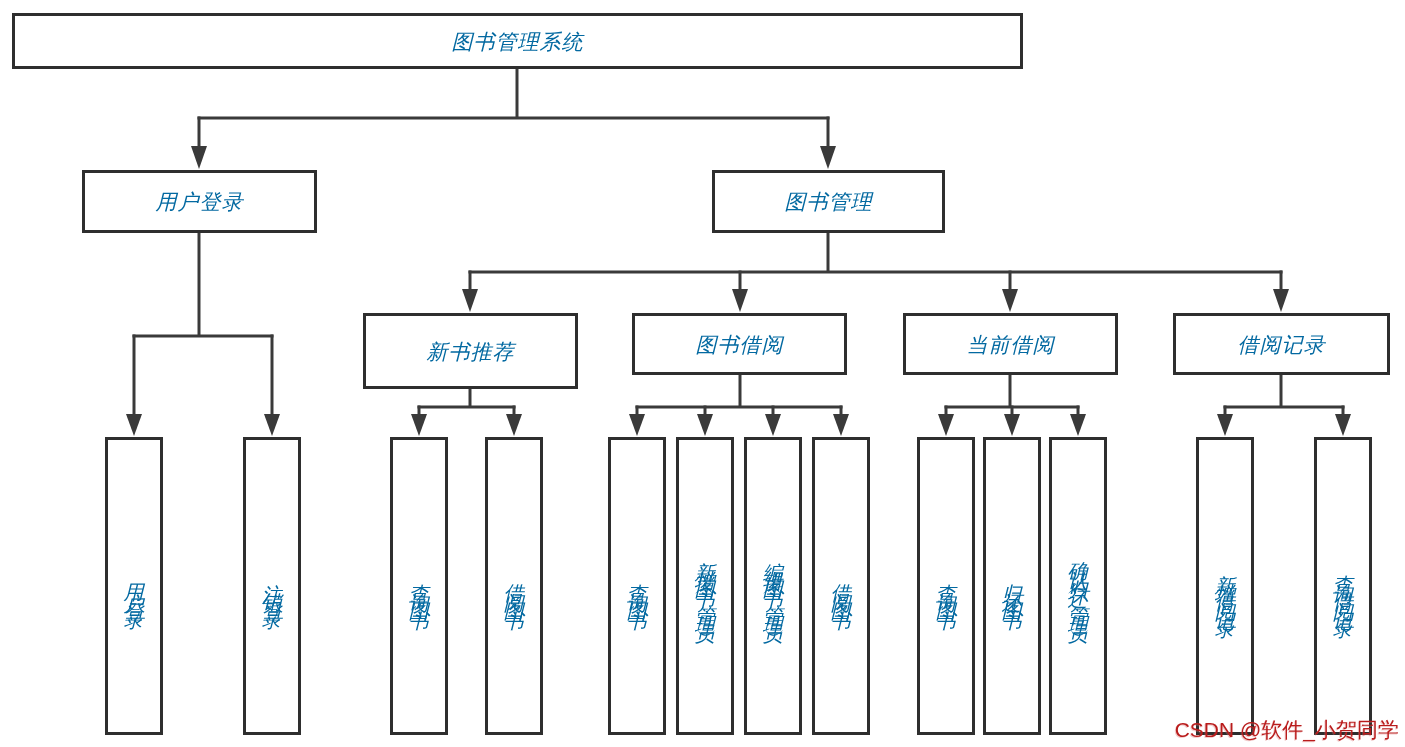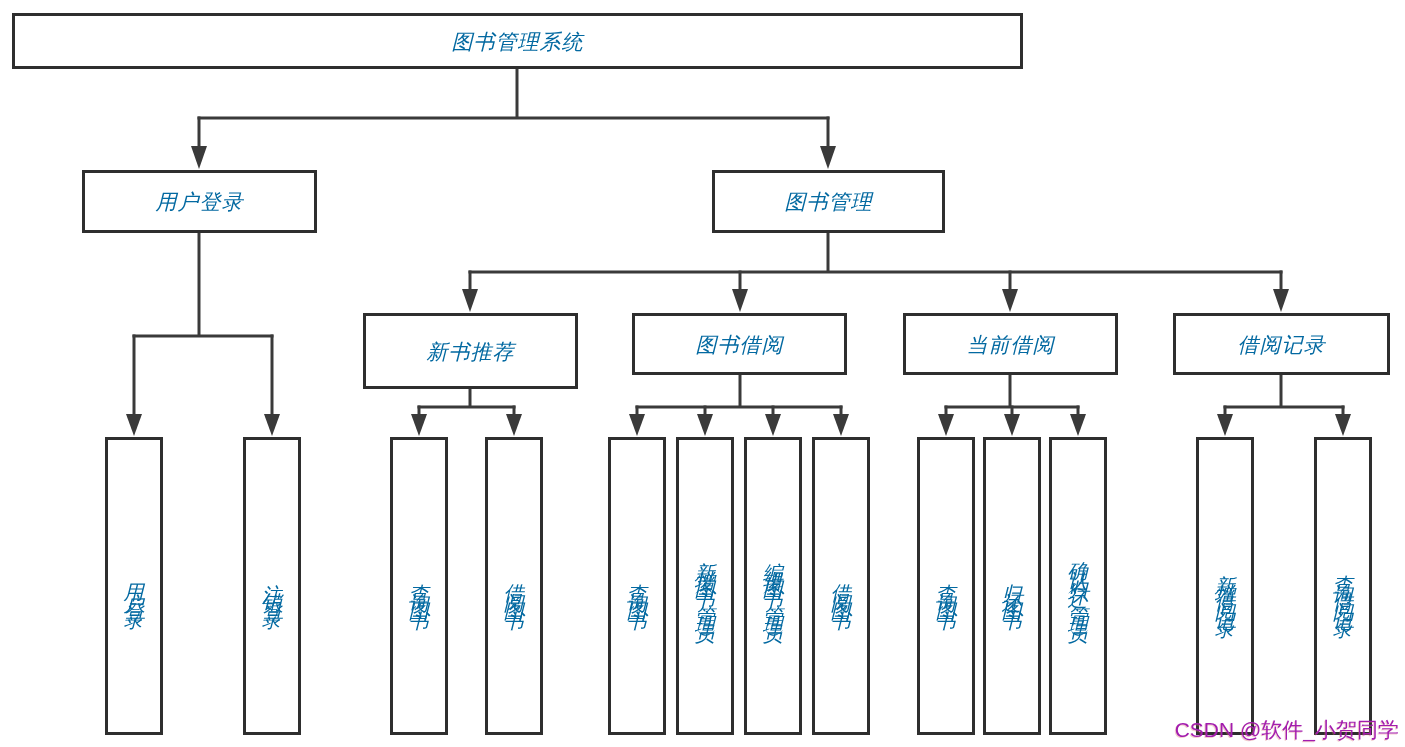--- a/index.html
+++ b/index.html
@@ -43,21 +43,21 @@
   .n-l4-0 {left:105px;}  .n-l4-1 {left:243px;}
   .n-l4-2 {left:390px;}  .n-l4-3 {left:485px;}
   .n-l4-4 {left:608px;}  .n-l4-5 {left:676px;}
   .n-l4-6 {left:744px;}  .n-l4-7 {left:812px;}
   .n-l4-8 {left:917px;}  .n-l4-9 {left:983px;}  .n-l4-10{left:1049px;}
   .n-l4-11{left:1196px;} .n-l4-12{left:1314px;}
   #watermark{
     position:absolute;
     right:6px;bottom:3px;
     font-size:21px;
-    color:#a21caf;
+    color:#b91c1c;
     text-shadow:-1px 1px 0 rgba(219,112,112,0.35);
     white-space:nowrap;
   }
 </style>
 </head>
 <body>
 
 <div id="stage">
 
   <svg id="wires" viewBox="0 0 1405 747" xmlns="http://www.w3.org/2000/svg">

